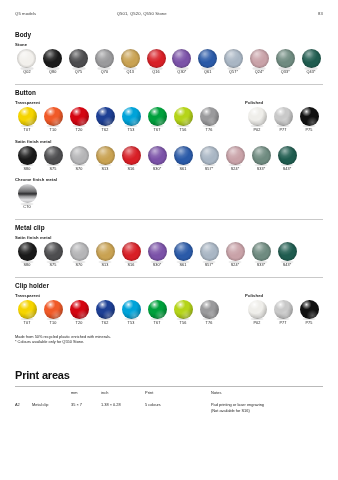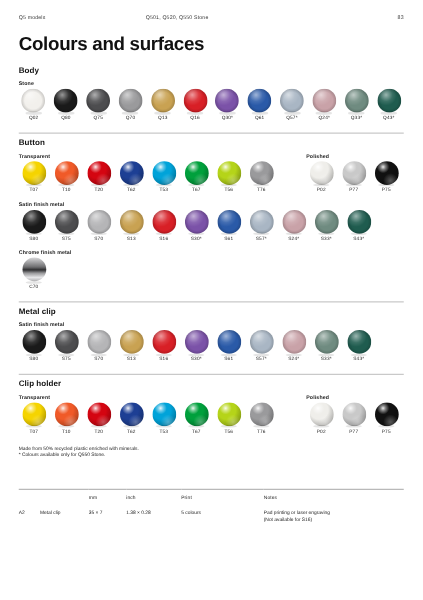--- a/index.html
+++ b/index.html
@@ -168,21 +168,20 @@
 <body>
 
 <div class="page">
 
   <div class="runhead">
     <span class="rh-left">Q5 models</span>
     <span class="rh-mid">Q501, Q520, Q550 Stone</span>
     <span class="rh-right">83</span>
   </div>
 
-  <h1 class="page-title">Colours and surfaces</h1>
 
   <div id="sections-root">
       <div class="section body-sec">
         <h2 class="section-title">Body</h2>
         <div class="subsection">
           <div class="subhead">Stone</div>
           <div class="swatch-row">
             <div class="swatch">
               <div class="ball" style="background:radial-gradient(circle at 36% 26%, rgba(255,255,255,.55) 0%, rgba(255,255,255,.12) 28%, rgba(255,255,255,0) 46%),radial-gradient(circle at 50% 50%, #f2f0ec 0%, #f2f0ec 50%, rgba(0,0,0,.40) 100%),#f2f0ec;"></div>
               <span class="ball-label">Q02</span>
@@ -470,20 +469,21 @@
         </div>
       </div>
     </div>
 
   <div class="notes">
     <div>Made from 50% recycled plastic enriched with minerals.</div>
     <div>* Colours available only for Q550 Stone.</div>
   </div>
 
   <div class="print-areas">
+    <h2 class="print-title">Print areas</h2>
     <table class="pa">
       <thead>
         <tr>
           <th class="c-area"></th>
           <th class="c-mm">mm</th>
           <th class="c-inch">inch</th>
           <th class="c-print">Print</th>
           <th class="c-notes">Notes</th>
         </tr>
       </thead>

